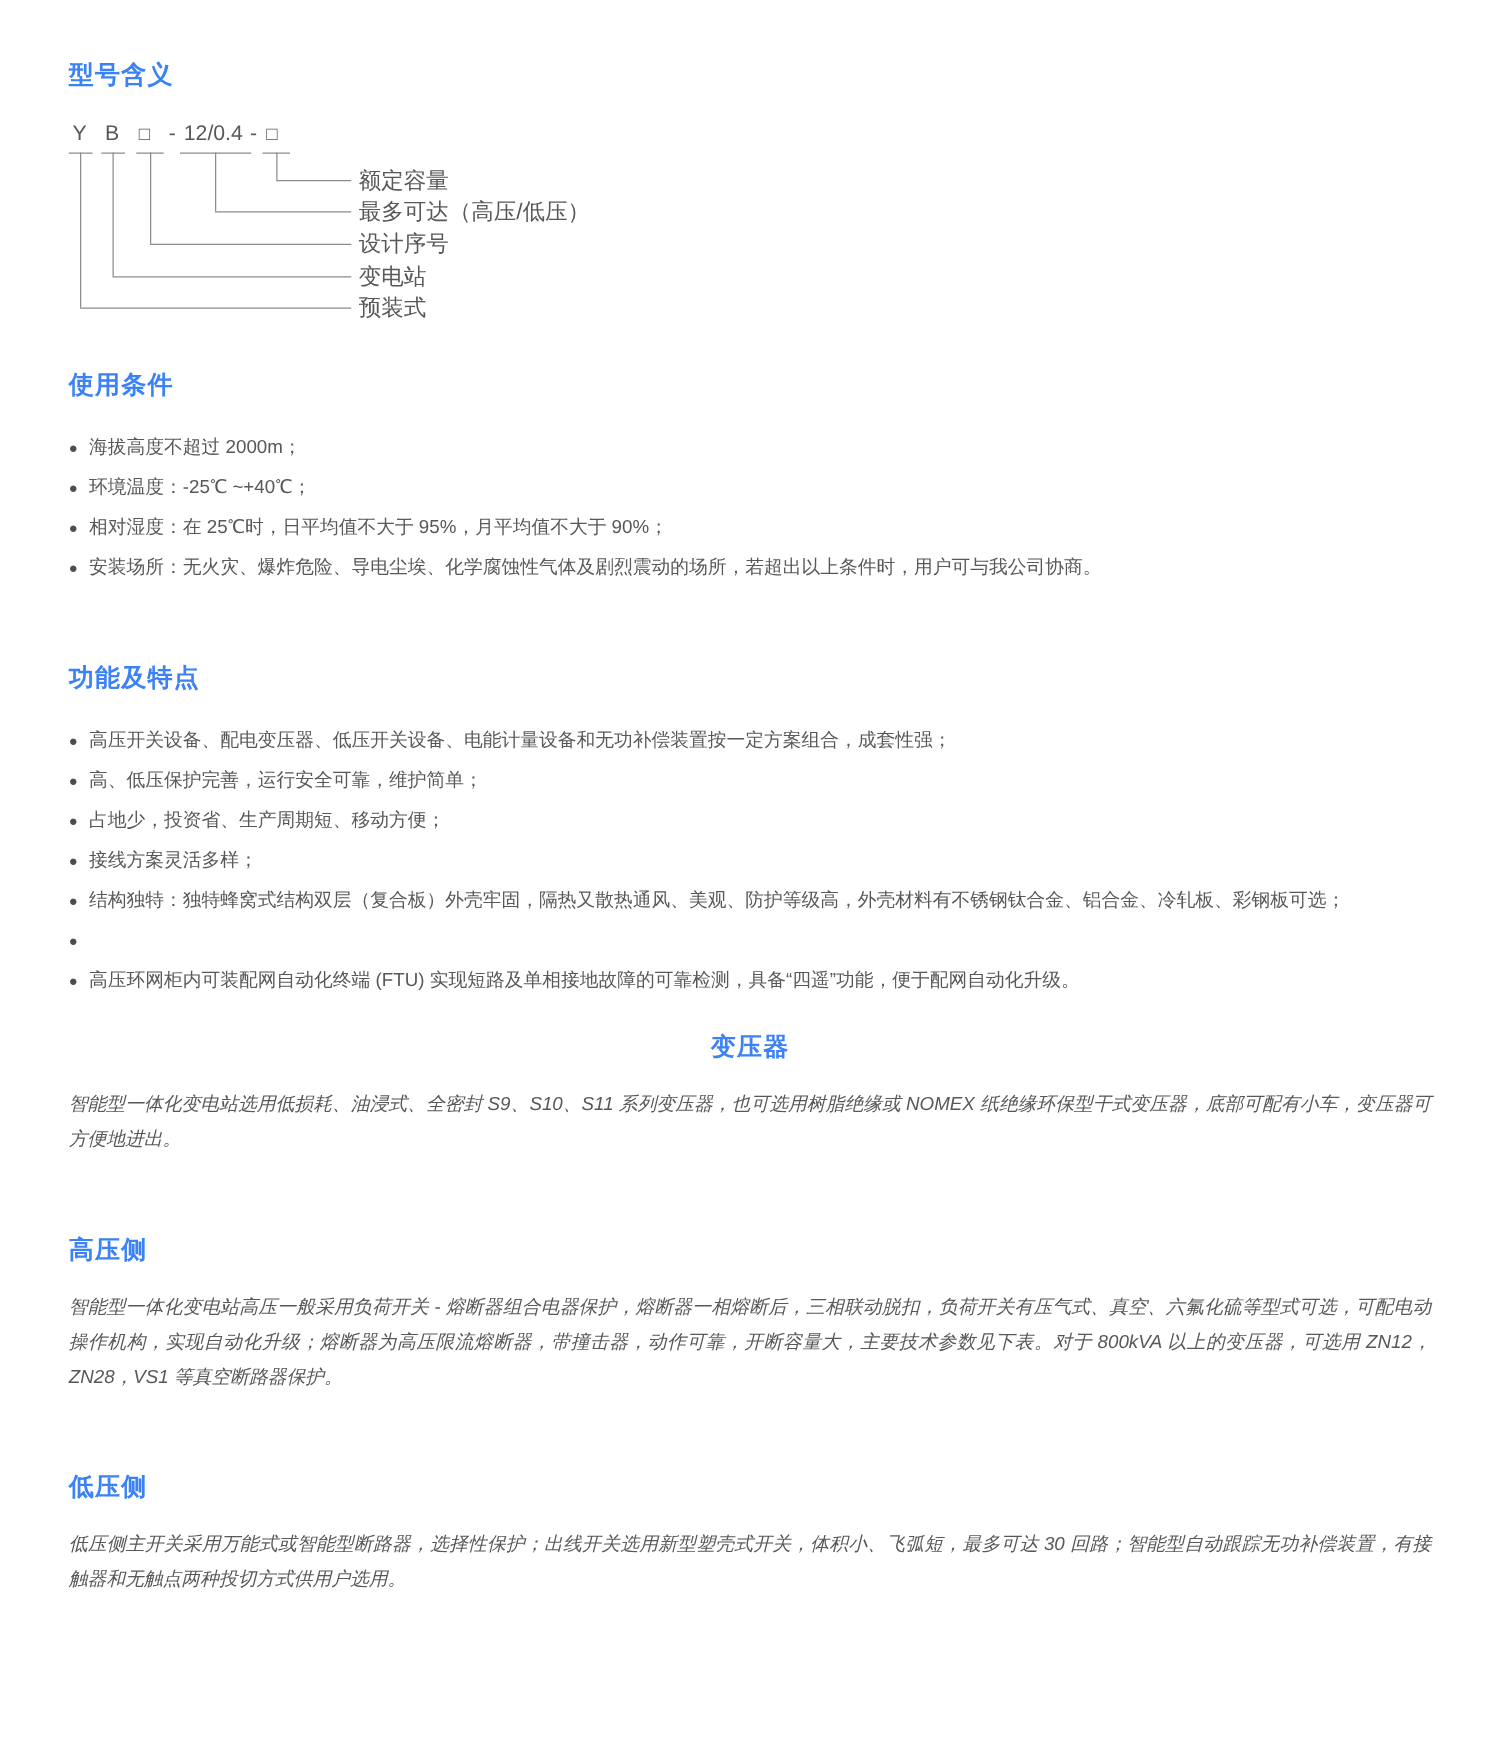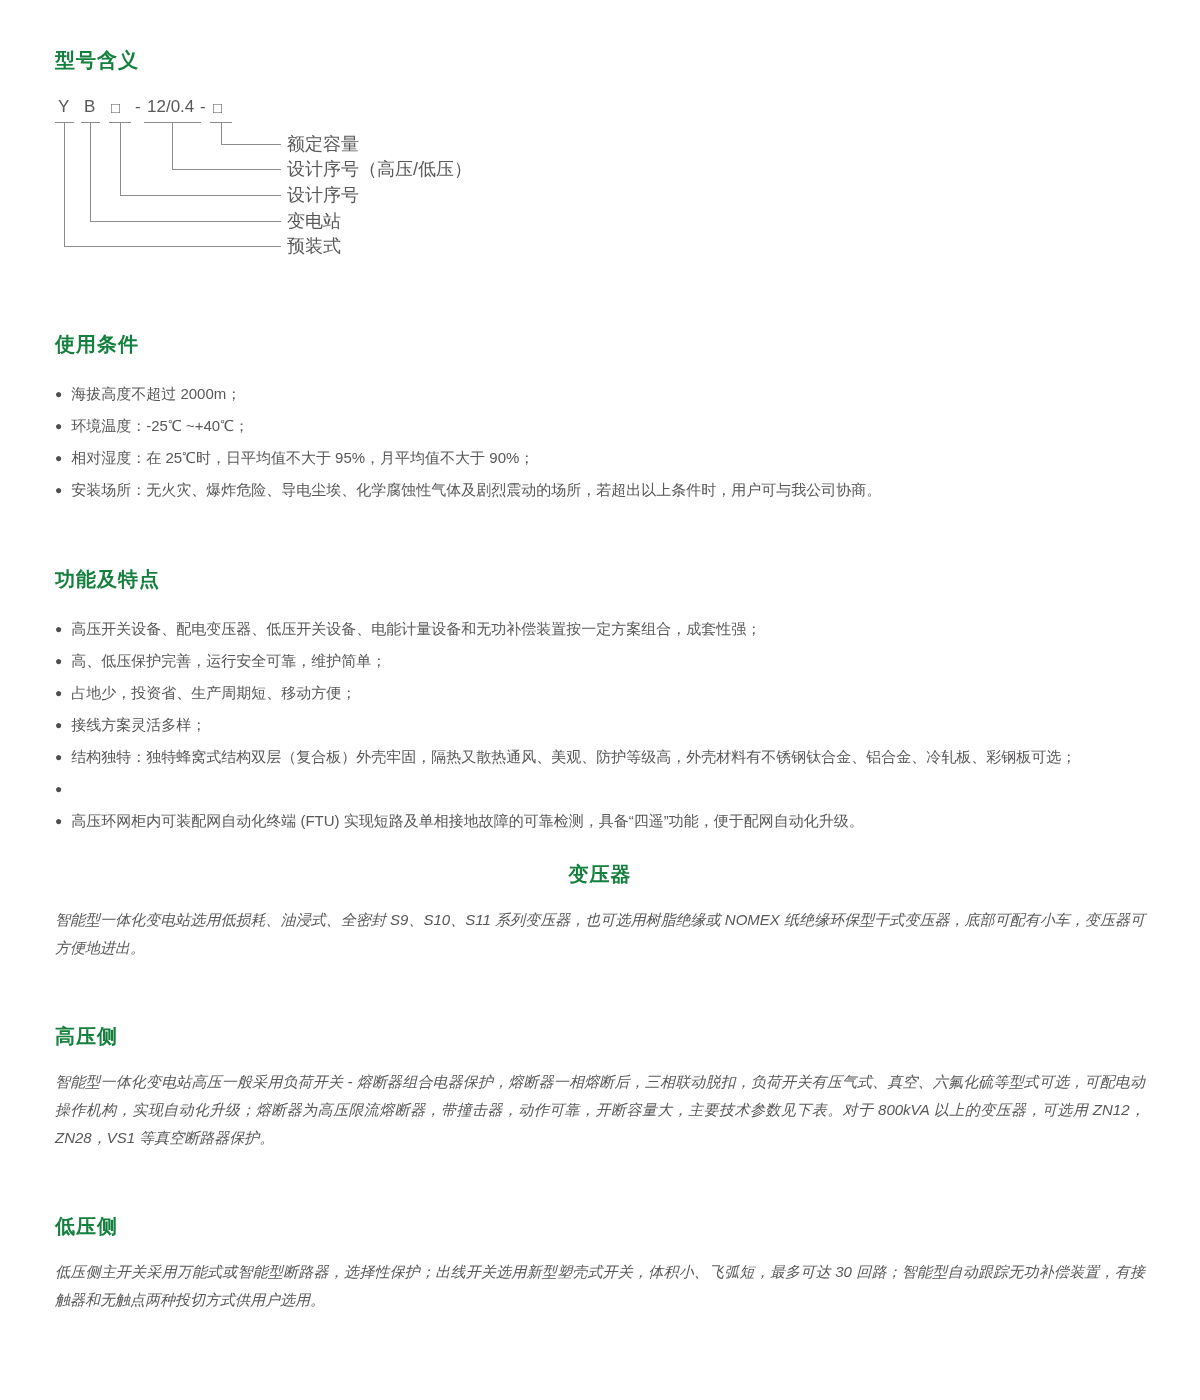--- a/index.html
+++ b/index.html
@@ -6,21 +6,21 @@
   body {
     width:1200px; height:1400px;
     background:#ffffff;
     font-family:"Liberation Sans", sans-serif;
     color:#595757;
     overflow:hidden;
   }
   .page { padding:48px 55px 0 55px; width:1090px; }
 
   .section-title {
-    color:#15803d;
+    color:#3b82f6;
     font-size:20px;
     font-weight:700;
     line-height:24px;
     margin:0;
     letter-spacing:1px;
   }
 
   
   .diagram {
     position:relative;
@@ -81,21 +81,21 @@
 
   
   .para {
     margin:20px 0 0 0;
     font-size:15px;
     line-height:28px;
     text-align:justify;
     font-style:italic;
   }
 
-  .mt-usage    { margin-top:62px; }
+  .mt-usage    { margin-top:26px; }
   .mt-features { margin-top:61px; }
   .mt-transf   { margin-top:25px;text-align:center; }
   .mt-hv       { margin-top:62px;font-family:Liberation Serif, serif; }
   .mt-lv       { margin-top:62px; }
 </style>
 </head>
 <body>
 
 <div class="page">
 
@@ -122,21 +122,21 @@
     <div class="vline v-4"></div>
     <div class="vline v-5"></div>
 
     <div class="hline h-1"></div>
     <div class="hline h-2"></div>
     <div class="hline h-3"></div>
     <div class="hline h-4"></div>
     <div class="hline h-5"></div>
 
     <div class="dlabel dl-5">额定容量</div>
-    <div class="dlabel dl-4">设计序号（高压/低压）</div>
+    <div class="dlabel dl-4">最多可达（高压/低压）</div>
     <div class="dlabel dl-3">设计序号</div>
     <div class="dlabel dl-2">变电站</div>
     <div class="dlabel dl-1">预装式</div>
   </div>
 
   <h2 class="section-title mt-usage">使用条件</h2>
   <ul class="bullet-list">
     <li>
       <span class="dot">●</span>
       <span class="li-text">海拔高度不超过 2000m；</span>

